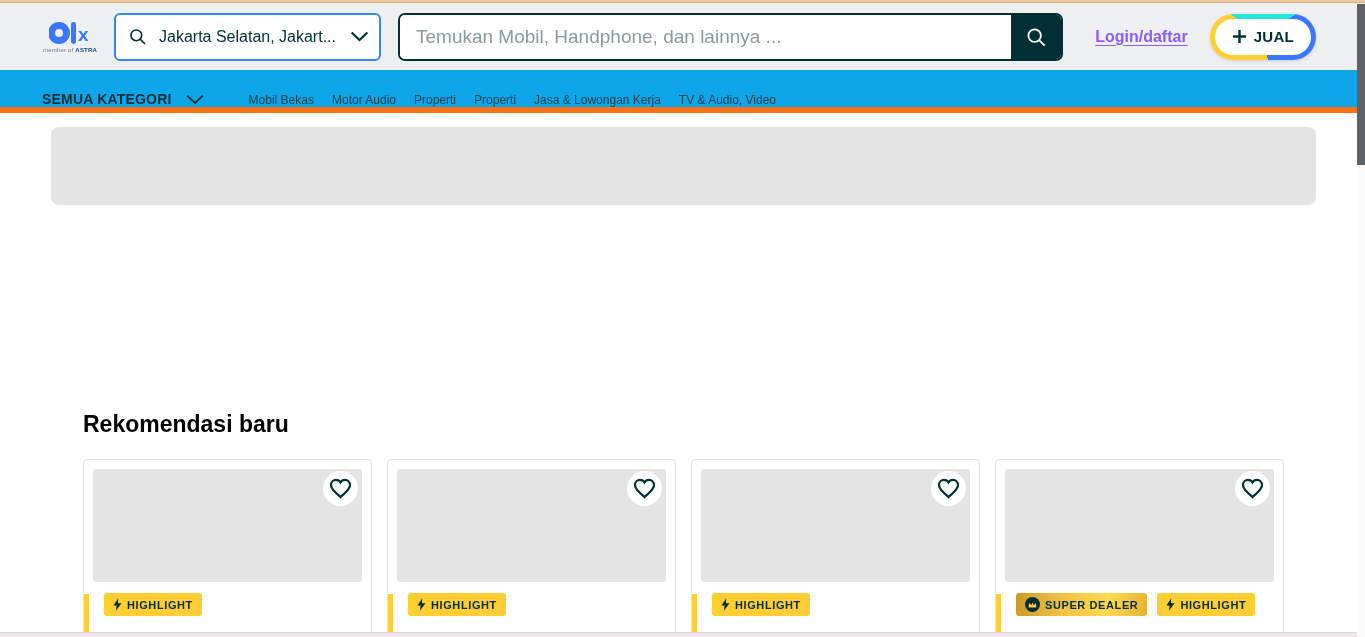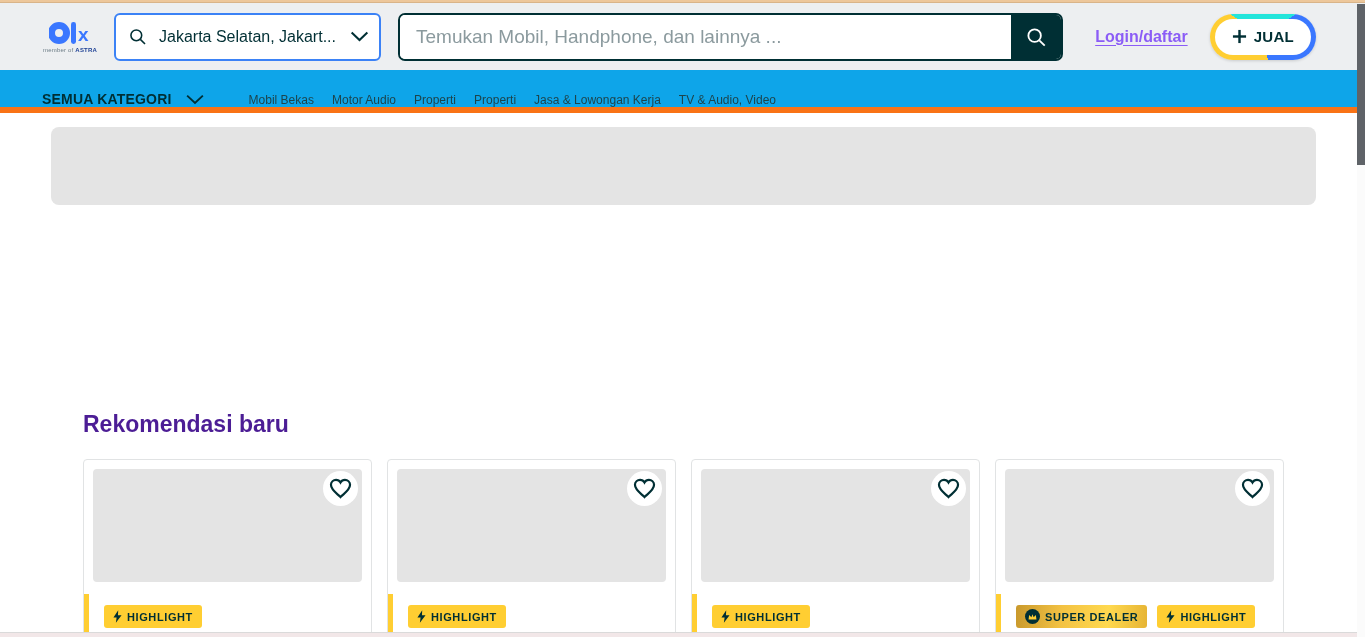--- a/index.html
+++ b/index.html
@@ -44,31 +44,31 @@
   
   .nav { height:43px; background:#0ea5e9; border-bottom:6px solid #f97316; display:flex;
          align-items:flex-end; padding-left:42px; }
   .all-cat { display:flex; align-items:center; gap:13px; cursor:pointer; }
   .all-cat span { font-size:14px; font-weight:bold; letter-spacing:.2px; color:#002f34; }
   .nav-links { display:flex; margin-left:35px; }
   .nav-links a { font-size:12px; color:#1d444c; text-decoration:none; padding:0 9px; cursor:pointer; }
 
   
   .banner-placeholder { margin:14px 49px 0 51px; height:78px; background:#e4e4e4; border-radius:8px; }
-  .section-title { margin:206px 0 0 83px; font-size:23px; font-weight:bold; color:#4c1d95; }
+  .section-title { margin:206px 0 0 83px; font-size:23px; font-weight:bold; color:#000000; }
 
   .cards-row { display:flex; gap:15px; margin:21px 0 0 83px; }
   .card { width:289px; height:230px; background:#fff; border:1px solid #e1e3e4; border-radius:4px;
           position:relative; overflow:hidden; cursor:pointer; }
   .card-img { margin:9px 9px 0 9px; height:113px; background:#e4e4e4; border-radius:4px; }
   .fav-btn { position:absolute; top:11px; right:13px; width:35px; height:35px; border-radius:50%;
              background:#fff; border:none; display:flex; align-items:center; justify-content:center;
              cursor:pointer; }
   .accent-stripe { position:absolute; left:0; top:134px; bottom:0; width:5px; background:#ffce32; }
-  .badge-row { display:flex; gap:10px; margin:23px 0 0 20px; align-items:center; }
+  .badge-row { display:flex; gap:10px; margin:11px 0 0 20px; align-items:center; }
   .badge { display:inline-flex; align-items:center; gap:5px; height:23px; padding:0 9px;
            border-radius:3px; font-size:11px; font-weight:bold; letter-spacing:.6px; color:#002f34; }
   .badge.highlight { background:#ffce32; }
   .badge.super-dealer { background:linear-gradient(95deg,#c9992c 0%,#f3c243 35%,#ffd94f 70%,#e6b434 100%); }
   .crown-circle { width:15px; height:15px; border-radius:50%; background:#002f34; display:flex;
                   align-items:center; justify-content:center; }
 
   
   .bottom-strip { position:fixed; left:0; right:0; bottom:0; height:5px; background:#f2e7e8;
                   border-top:1px solid #dadada; }

